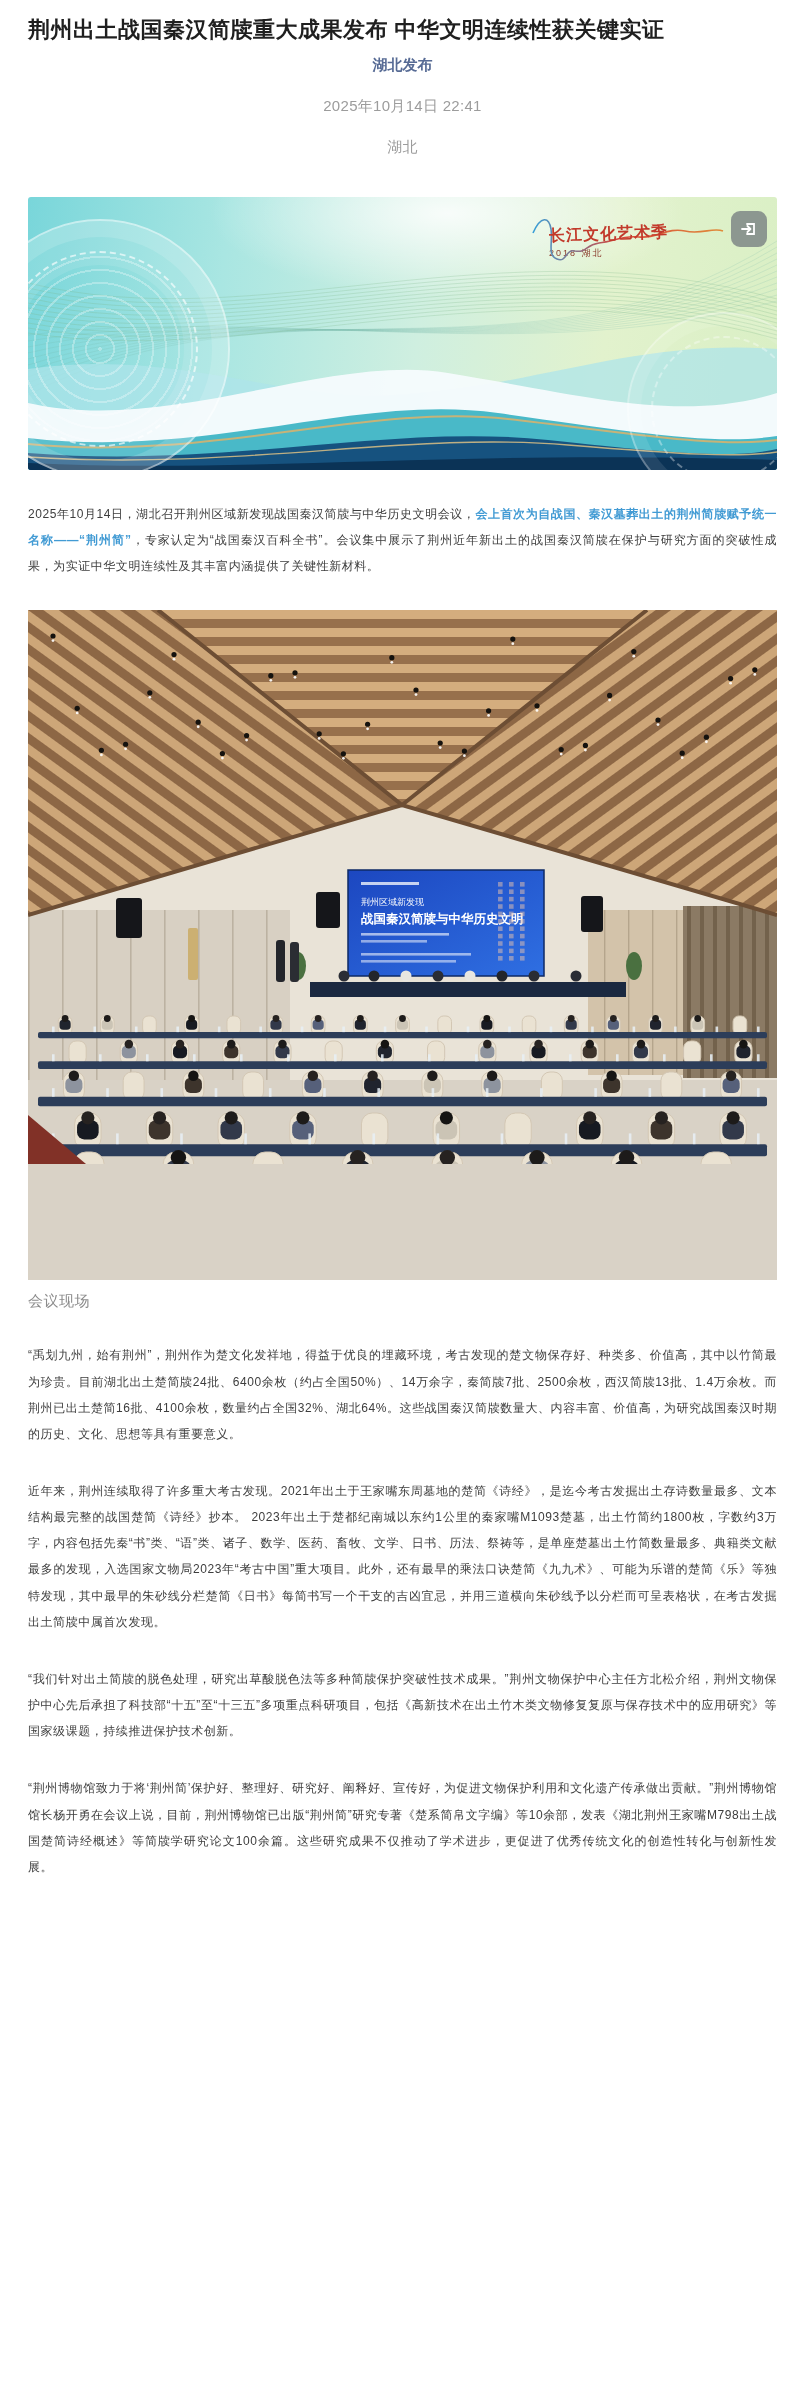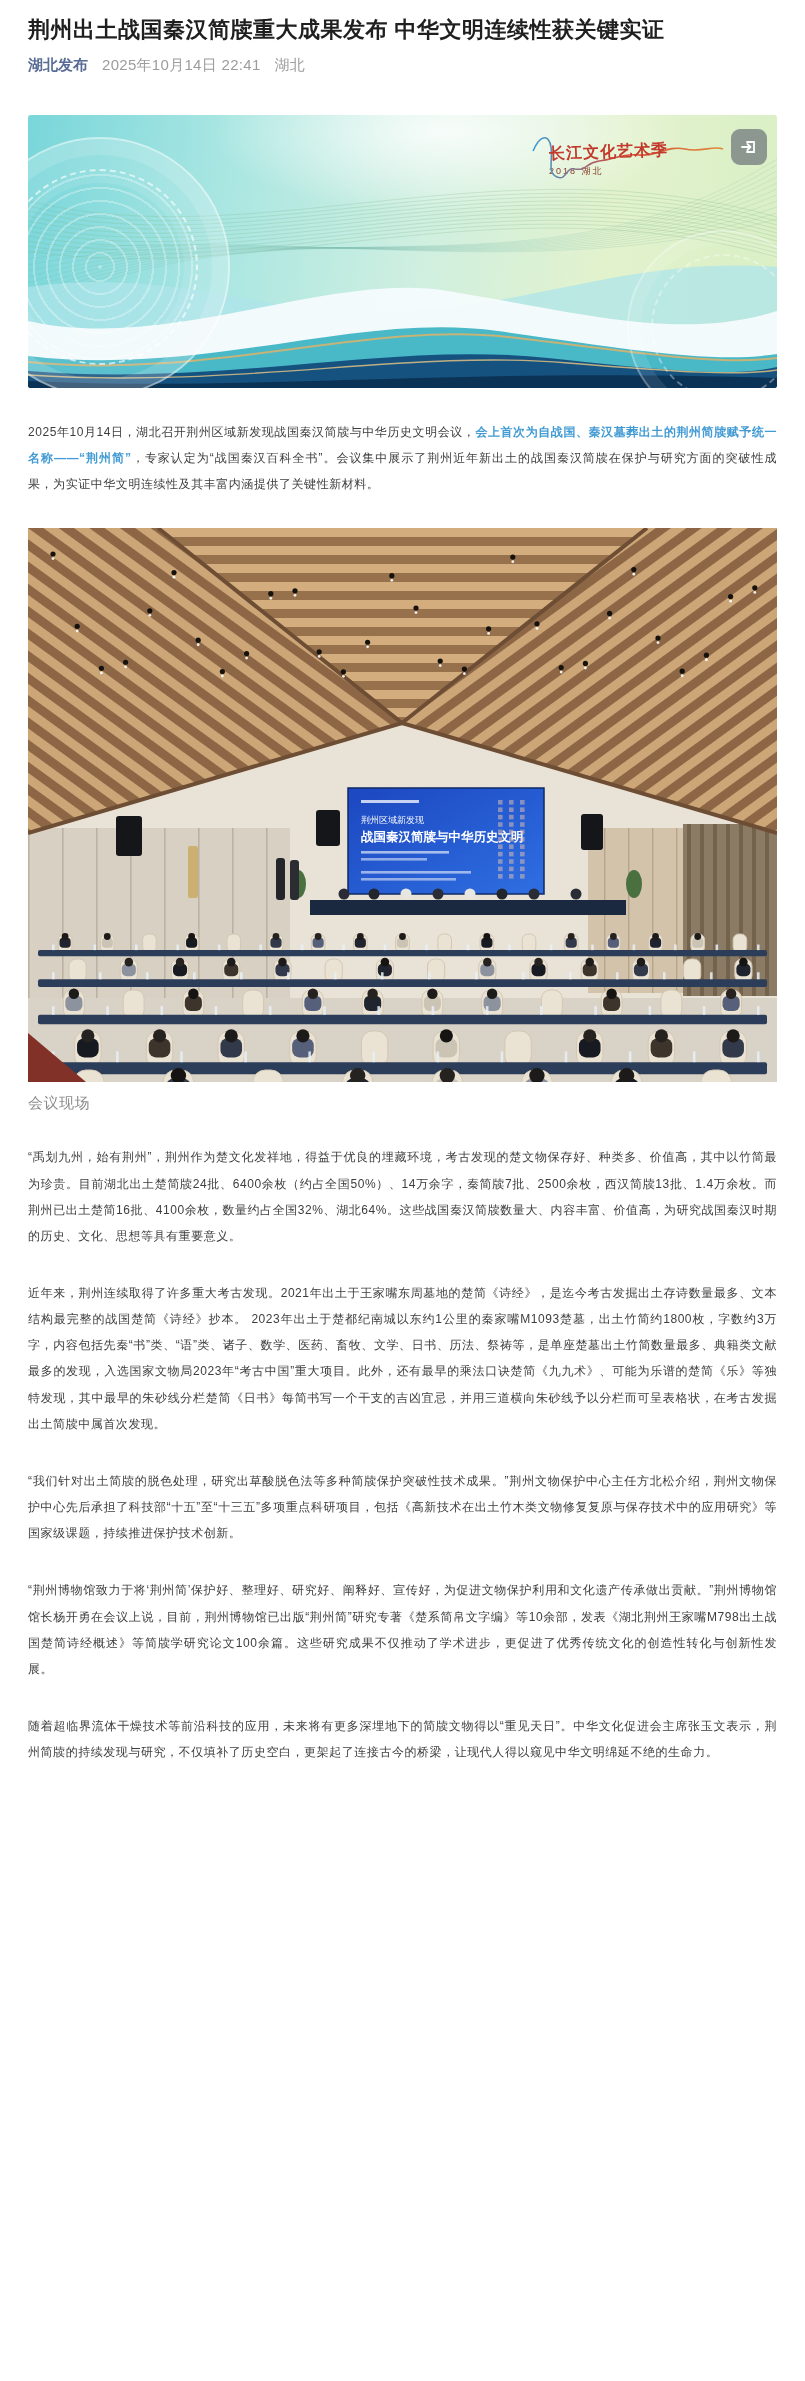--- a/index.html
+++ b/index.html
@@ -2,21 +2,21 @@
 <html style="--accent: #429bd4; --link: #576b95; --meta: #9c9c9c; --body: #3d3d3d; --caption: #8c8c8c;"><head>
 <meta charset="utf-8">
 <style>
   html,body{margin:0;padding:0;background:#ffffff;}
   body{width:805px;font-family:"Liberation Sans","DejaVu Sans",sans-serif;
        -webkit-font-smoothing:antialiased;}
   .page{width:749px;padding:14px 28px 30px;}
 
   .title{font-size:22px;line-height:1.45;font-weight:700;color:#1f1f1f;
          letter-spacing:.5px;margin:0 0 10px 0;}
-  .byline{display:flex;align-items:center;gap:14px;font-size:15px;margin:0 0 40px 0;}
+  .byline{display:flex;align-items:center;gap:22px;font-size:15px;margin:0 0 40px 0;flex-direction:column;}
   .account{color:var(--link);font-weight:600;cursor:pointer;text-decoration:none;}
   .meta{color:var(--meta);letter-spacing:.3px;}
 
   
   .banner{position:relative;width:749px;height:273px;border-radius:3px;overflow:hidden;
     background:
       radial-gradient(ellipse 340px 120px at 56% 6%, rgba(255,255,255,.85), rgba(255,255,255,0) 70%),
       linear-gradient(97deg,#79d6da 0%,#a9e6e2 26%,#cfefe0 52%,#e2f2cd 76%,#d9efc4 100%);}
   .banner svg{display:block;}
   .disc{position:absolute;border-radius:50%;pointer-events:none;}
@@ -39,21 +39,21 @@
   .share-btn{position:absolute;top:14px;right:10px;width:36px;height:36px;border-radius:9px;
     background:rgba(118,126,128,.78);display:flex;align-items:center;justify-content:center;cursor:pointer;}
 
   
   .body-text p{font-size:12px;line-height:2.18;letter-spacing:.55px;color:var(--body);
     text-align:justify;margin:31px 0;}
   .hl{color:var(--accent);font-weight:700;}
 
   
   figure{margin:14px 0 0 0;}
-  .photo{width:749px;height:554px;overflow:hidden;background:#d9d2c6;}
+  .photo{width:749px;height:670px;overflow:hidden;background:#d9d2c6;}
   .photo svg{display:block;}
   figcaption{font-size:15px;color:var(--caption);margin-top:12px;letter-spacing:.5px;}
 </style>
 </head>
 <body>
 
 <div class="page">
 
   <h1 class="title">荆州出土战国秦汉简牍重大成果发布 中华文明连续性获关键实证</h1>
 
@@ -520,16 +520,15 @@
       </svg>
     </div>
     <figcaption>会议现场</figcaption>
   </figure>
 
   <div class="body-text" id="rest-host">
       <p><span>“禹划九州，始有荆州”，荆州作为楚文化发祥地，得益于优良的埋藏环境，考古发现的楚文物保存好、种类多、价值高，其中以竹简最为珍贵。目前湖北出土楚简牍24批、6400余枚（约占全国50%）、14万余字，秦简牍7批、2500余枚，西汉简牍13批、1.4万余枚。而荆州已出土楚简16批、4100余枚，数量约占全国32%、湖北64%。这些战国秦汉简牍数量大、内容丰富、价值高，为研究战国秦汉时期的历史、文化、思想等具有重要意义。</span></p>
       <p><span>近年来，荆州连续取得了许多重大考古发现。2021年出土于王家嘴东周墓地的楚简《诗经》，是迄今考古发掘出土存诗数量最多、文本结构最完整的战国楚简《诗经》抄本。 2023年出土于楚都纪南城以东约1公里的秦家嘴M1093楚墓，出土竹简约1800枚，字数约3万字，内容包括先秦“书”类、“语”类、诸子、数学、医药、畜牧、文学、日书、历法、祭祷等，是单座楚墓出土竹简数量最多、典籍类文献最多的发现，入选国家文物局2023年“考古中国”重大项目。此外，还有最早的乘法口诀楚简《九九术》、可能为乐谱的楚简《乐》等独特发现，其中最早的朱砂线分栏楚简《日书》每简书写一个干支的吉凶宜忌，并用三道横向朱砂线予以分栏而可呈表格状，在考古发掘出土简牍中属首次发现。</span></p>
       <p><span>“我们针对出土简牍的脱色处理，研究出草酸脱色法等多种简牍保护突破性技术成果。”荆州文物保护中心主任方北松介绍，荆州文物保护中心先后承担了科技部“十五”至“十三五”多项重点科研项目，包括《高新技术在出土竹木类文物修复复原与保存技术中的应用研究》等国家级课题，持续推进保护技术创新。</span></p>
       <p><span>“荆州博物馆致力于将‘荆州简’保护好、整理好、研究好、阐释好、宣传好，为促进文物保护利用和文化遗产传承做出贡献。”荆州博物馆馆长杨开勇在会议上说，目前，荆州博物馆已出版“荆州简”研究专著《楚系简帛文字编》等10余部，发表《湖北荆州王家嘴M798出土战国楚简诗经概述》等简牍学研究论文100余篇。这些研究成果不仅推动了学术进步，更促进了优秀传统文化的创造性转化与创新性发展。</span></p>
-      <p><span>随着超临界流体干燥技术等前沿科技的应用，未来将有更多深埋地下的简牍文物得以“重见天日”。中华文化促进会主席张玉文表示，荆州简牍的持续发现与研究，不仅填补了历史空白，更架起了连接古今的桥梁，让现代人得以窥见中华文明绵延不绝的生命力。</span></p>
     </div>
 
 </div>
 
 </body></html>

